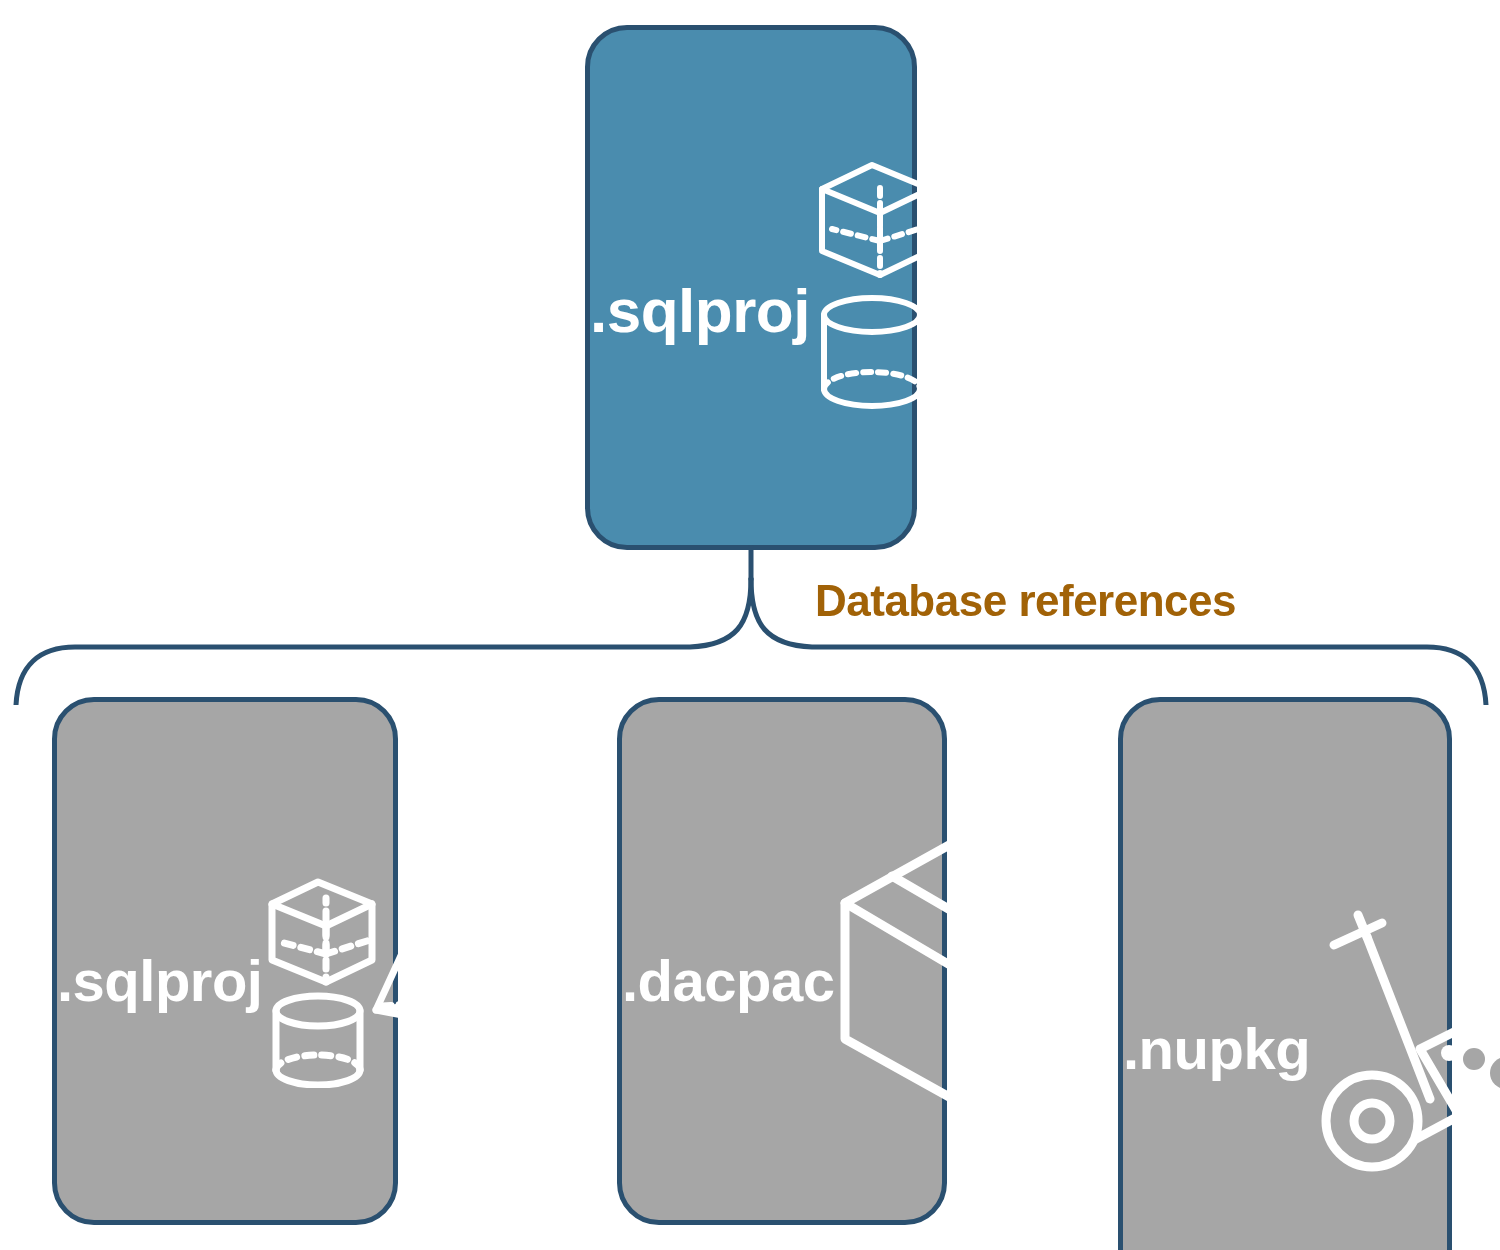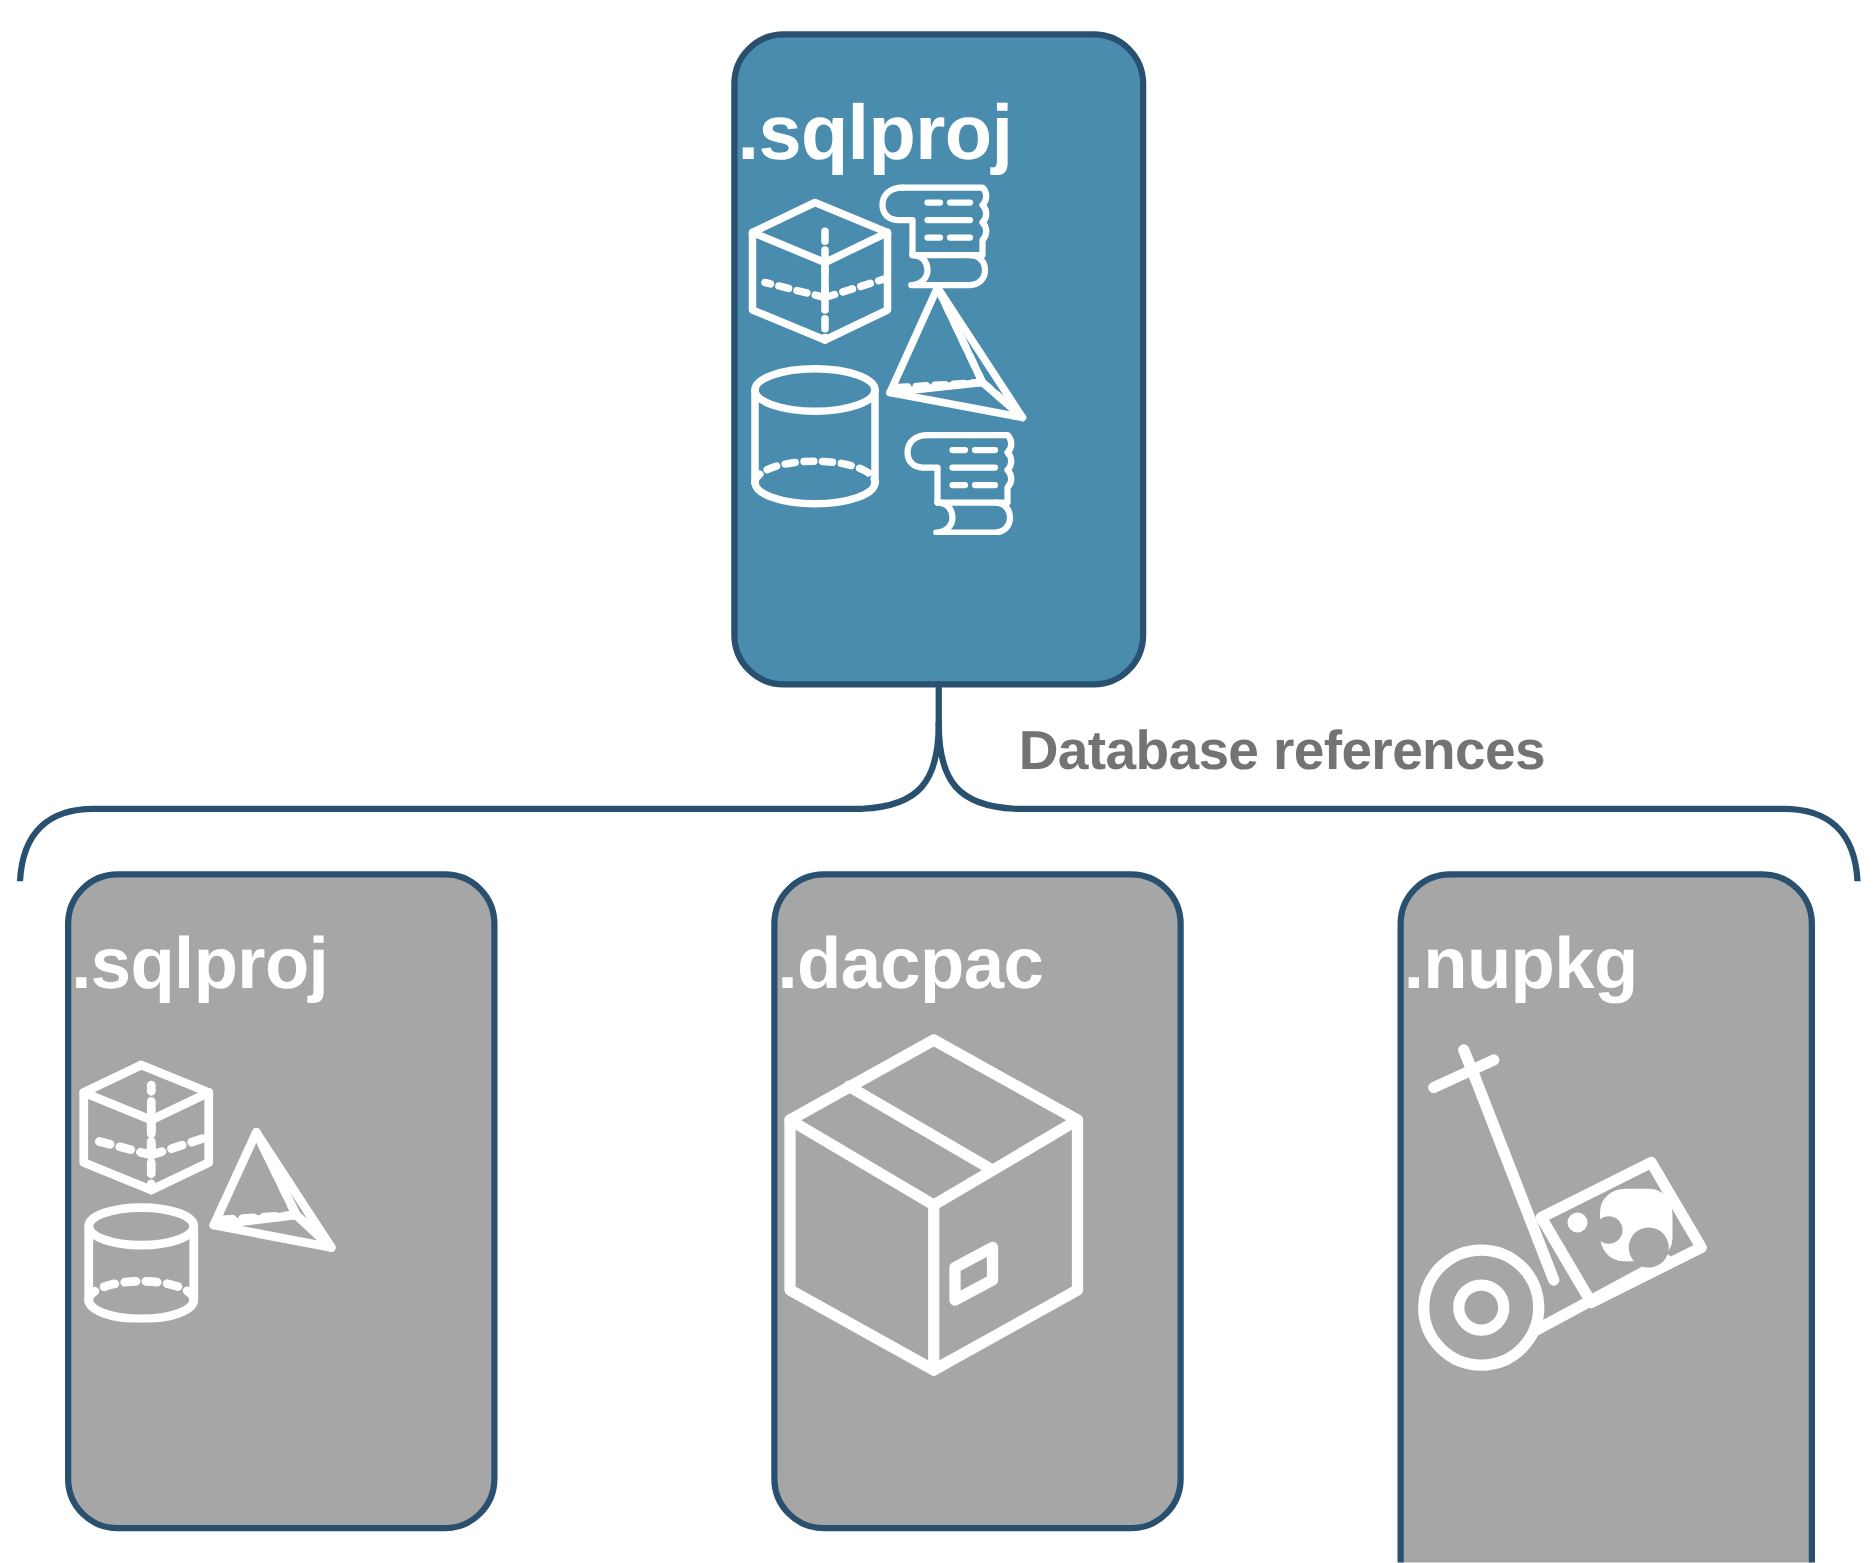--- a/index.html
+++ b/index.html
@@ -22,22 +22,22 @@
     height: 1250px;
   }
 
   
   .card {
     position: absolute;
     box-sizing: border-box;
     border: 5px solid #2a5070;
     border-radius: 42px;
     display: flex;
-    flex-direction: column;
-    align-items: flex-start;
+    flex-direction: row;
+    align-items: center;
   }
   .card.primary {
     background: #4a8cae;
   }
   .card.secondary {
     background: #a6a6a6;
   }
 
   .card-title {
     color: #ffffff;
@@ -74,21 +74,21 @@
     height: 160px;
   }
 
   
   #references-label {
     position: absolute;
     left: 815px;
     top: 576px;
     font-size: 44px;
     font-weight: bold;
-    color: #737373;
+    color: #a16207;
     letter-spacing: -0.5px;
     white-space: nowrap;
   }
 </style>
 </head>
 <body>
 
 <div class="stage">
 
   <div class="card primary" id="card-sqlproj-main">

